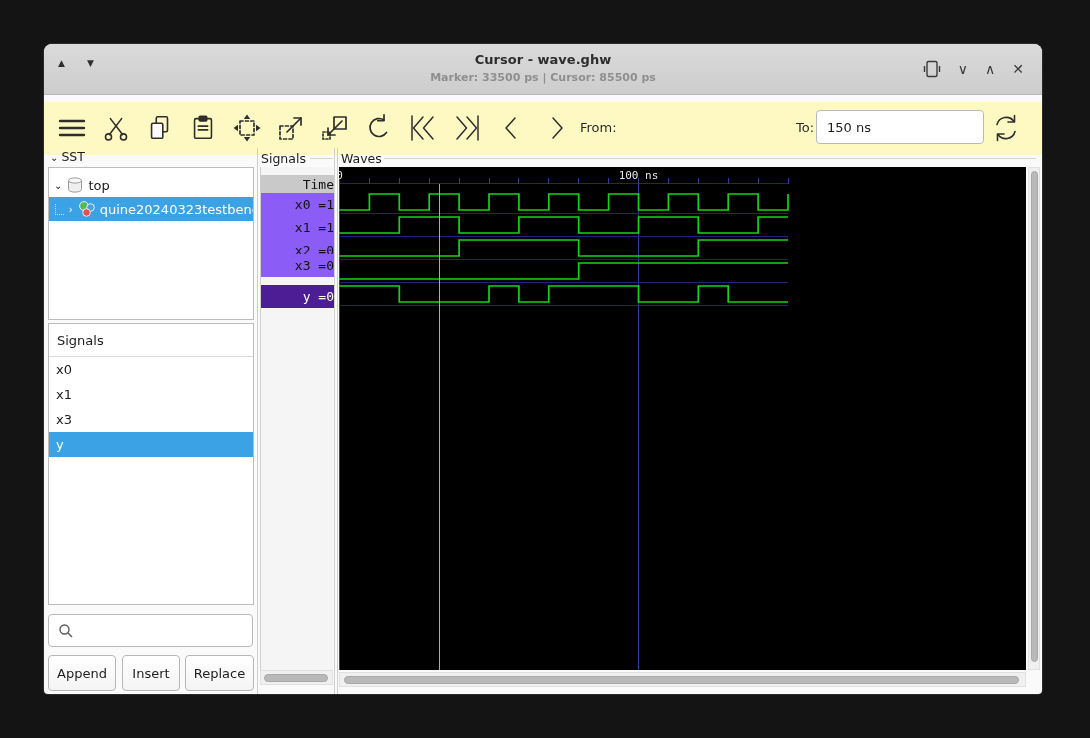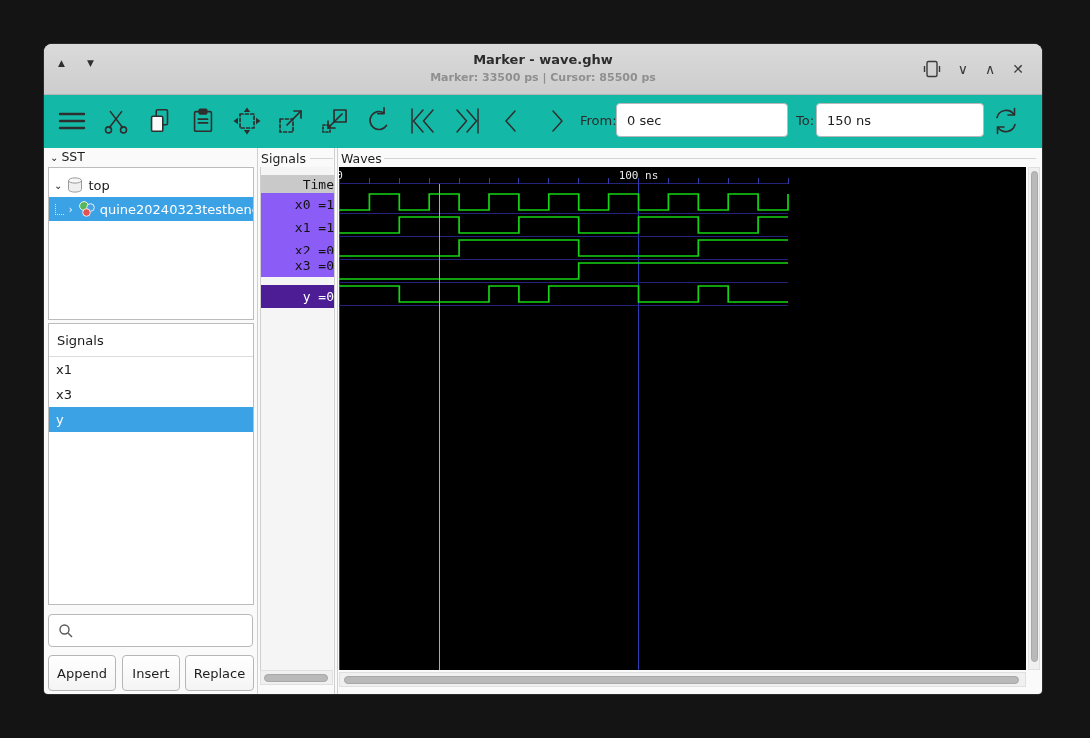--- a/index.html
+++ b/index.html
@@ -12,21 +12,21 @@
   .titlebar{position:absolute;left:0;top:0;width:100%;height:50px;
             background:linear-gradient(#dadada,#cdcdcd);border-bottom:1px solid #b6b6b6;}
   .tb-title{position:absolute;left:0;right:0;top:8px;text-align:center;font-size:13px;
             font-weight:bold;color:#2d2d2d;}
   .tb-sub{position:absolute;left:0;right:0;top:27px;text-align:center;font-size:11px;color:#8f8f8f;font-weight:bold;}
   .tb-left{position:absolute;left:14px;top:14px;display:flex;gap:22px;color:#2f2f2f;font-size:10px;}
   .tb-left span{cursor:default;}
   .tb-right{position:absolute;right:18px;top:10px;display:flex;gap:17px;align-items:center;
             color:#3a3a3a;font-size:14px;height:30px;}
   
-  .toolbar{position:absolute;left:0;top:51px;width:100%;height:53px;background:#14b8a6;padding-left:44px;}
+  .toolbar{position:absolute;left:0;top:58px;width:100%;height:53px;background:#fef9c3;padding-left:44px;}
   .ticon{position:absolute;top:9px;width:34px;height:34px;display:flex;align-items:center;
          justify-content:center;cursor:pointer;}
   .ticon svg{stroke:#2e2e2e;fill:none;stroke-width:1.7;stroke-linecap:round;stroke-linejoin:round;}
   .range-label{position:absolute;top:18px;font-size:13px;color:#2b2b2b;}
   .range-input{position:absolute;top:8px;height:34px;background:#fff;border:1px solid #b9b9b9;
                border-radius:4px;font-size:13px;color:#1c1c1c;padding:0 0 0 10px;
                font-family:"DejaVu Sans","Liberation Sans",sans-serif;box-sizing:border-box;}
   
   .panel-label{font-size:12.5px;color:#1d1d1d;}
   .whitebox{position:absolute;background:#ffffff;border:1px solid #bcbcbc;box-sizing:border-box;}
@@ -61,21 +61,21 @@
 <body>
 
 <div class="screen">
   <div class="window">
 
     <div class="titlebar">
       <div class="tb-left">
         <span style="font-size:9px;">▲</span>
         <span style="font-size:9px;">▼</span>
       </div>
-      <div class="tb-title">Marker - wave.ghw</div>
+      <div class="tb-title">Cursor - wave.ghw</div>
       <div class="tb-sub">Marker: 33500 ps | Cursor: 85500 ps</div>
       <div class="tb-right">
         <span style="display:inline-flex;">
           <svg width="18" height="20" viewBox="0 0 18 20" style="stroke:#3a3a3a;fill:none;stroke-width:1.4;">
             <rect x="4" y="2.5" width="10" height="15" rx="1.5"></rect>
             <line x1="1.5" y1="7" x2="1.5" y2="13"></line>
               <line x1="16.5" y1="7" x2="16.5" y2="13"></line>
           </svg>
         </span>
         <span>∨</span>
@@ -162,21 +162,20 @@
         <svg width="32" height="32" viewBox="0 0 32 32" style="stroke-width:1.5">
           <polyline points="19,6 10,16 19,26"></polyline>
         </svg>
       </div>
       <div class="ticon" style="left:495px">
         <svg width="32" height="32" viewBox="0 0 32 32" style="stroke-width:1.5">
           <polyline points="13,6 22,16 13,26"></polyline>
         </svg>
       </div>
       <div class="range-label" style="left:536px">From:</div>
-      <input class="range-input" style="left: 572px; width: 172px;" value="0 sec">
       <div class="range-label" style="left:752px">To:</div>
       <input class="range-input" style="left: 772px; width: 168px;" value="150 ns">
       <div class="ticon" style="left:945px">
         <svg width="32" height="32" viewBox="0 0 32 32" style="stroke-width:1.6">
           <path d="M7,12.5 A9.5,9.5 0 0 1 24,9.5"></path>
           <polyline points="24.5,3.5 24.5,10 18,10"></polyline>
           <path d="M25,19.5 A9.5,9.5 0 0 1 8,22.5"></path>
           <polyline points="7.5,28.5 7.5,22 14,22"></polyline>
         </svg>
       </div>
@@ -205,20 +204,21 @@
             <circle cx="12.5" cy="7.5" r="3.8" style="fill:#4aa0e0;stroke:#e8f0fa;stroke-width:1;"></circle>
             <circle cx="8.5" cy="12.5" r="3.8" style="fill:#e05252;stroke:#fae8e8;stroke-width:1;"></circle>
           </svg>
         </span>
         <span style="white-space:nowrap;overflow:hidden;">quine20240323testbenc</span>
       </div>
     </div>
 
     <div class="whitebox" style="left:4px;top:279px;width:206px;height:282px;">
       <div style="padding:9px 0 8px 8px;font-size:13px;color:#1b1b1b;border-bottom:1px solid #dcdcdc;">Signals</div>
+      <div class="sig-row">x0</div>
       <div class="sig-row">x1</div>
       <div class="sig-row">x3</div>
       <div class="sig-row selected">y</div>
     </div>
 
     <div class="search">
       <span style="display:inline-flex;">
         <svg width="16" height="16" viewBox="0 0 16 16" style="stroke:#5a5a5a;fill:none;stroke-width:1.4;">
           <circle cx="6.5" cy="6.5" r="4.5"></circle>
             <line x1="10" y1="10" x2="14" y2="14"></line>

